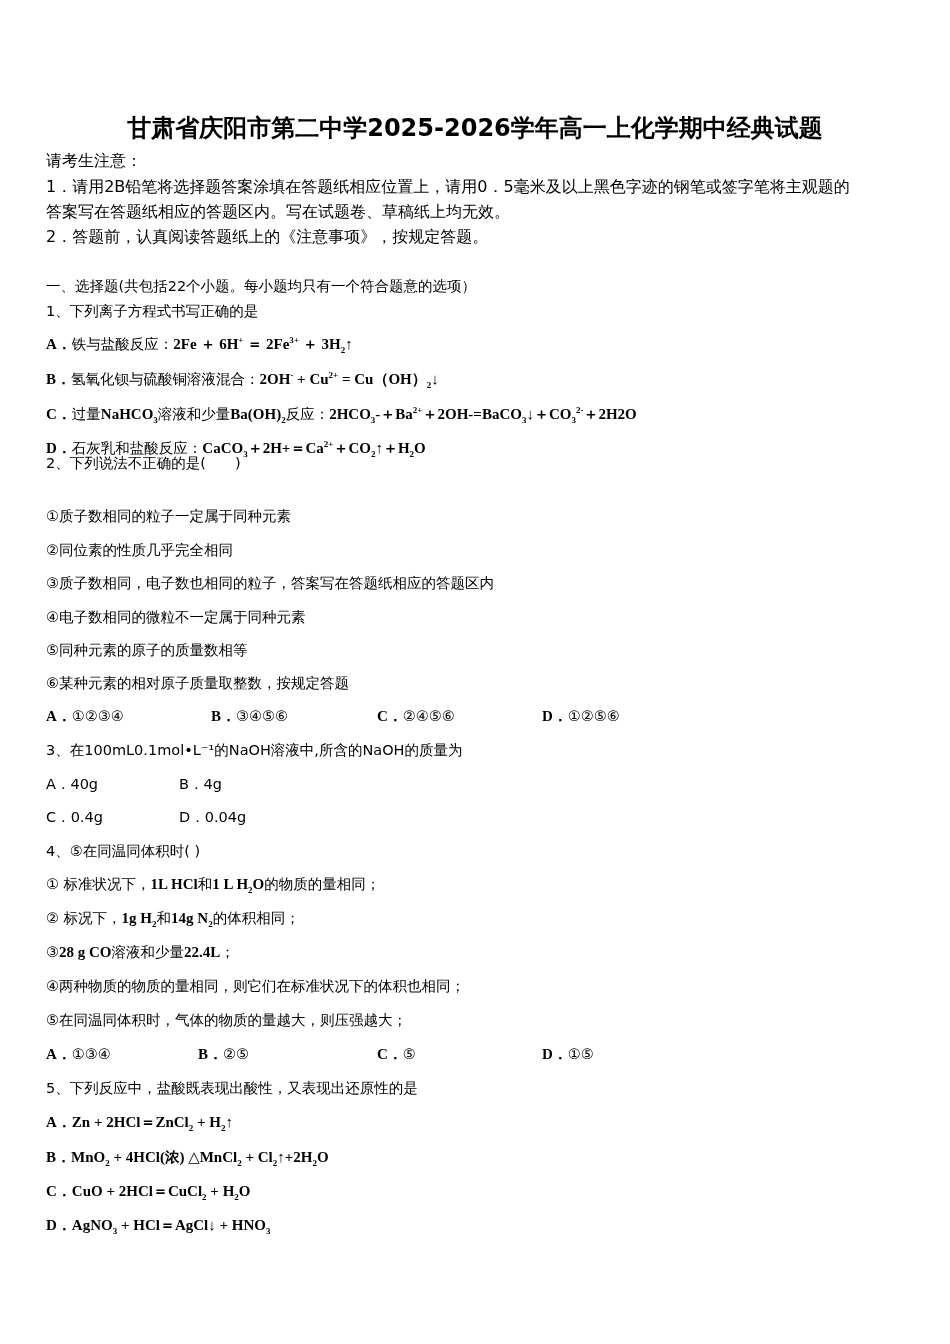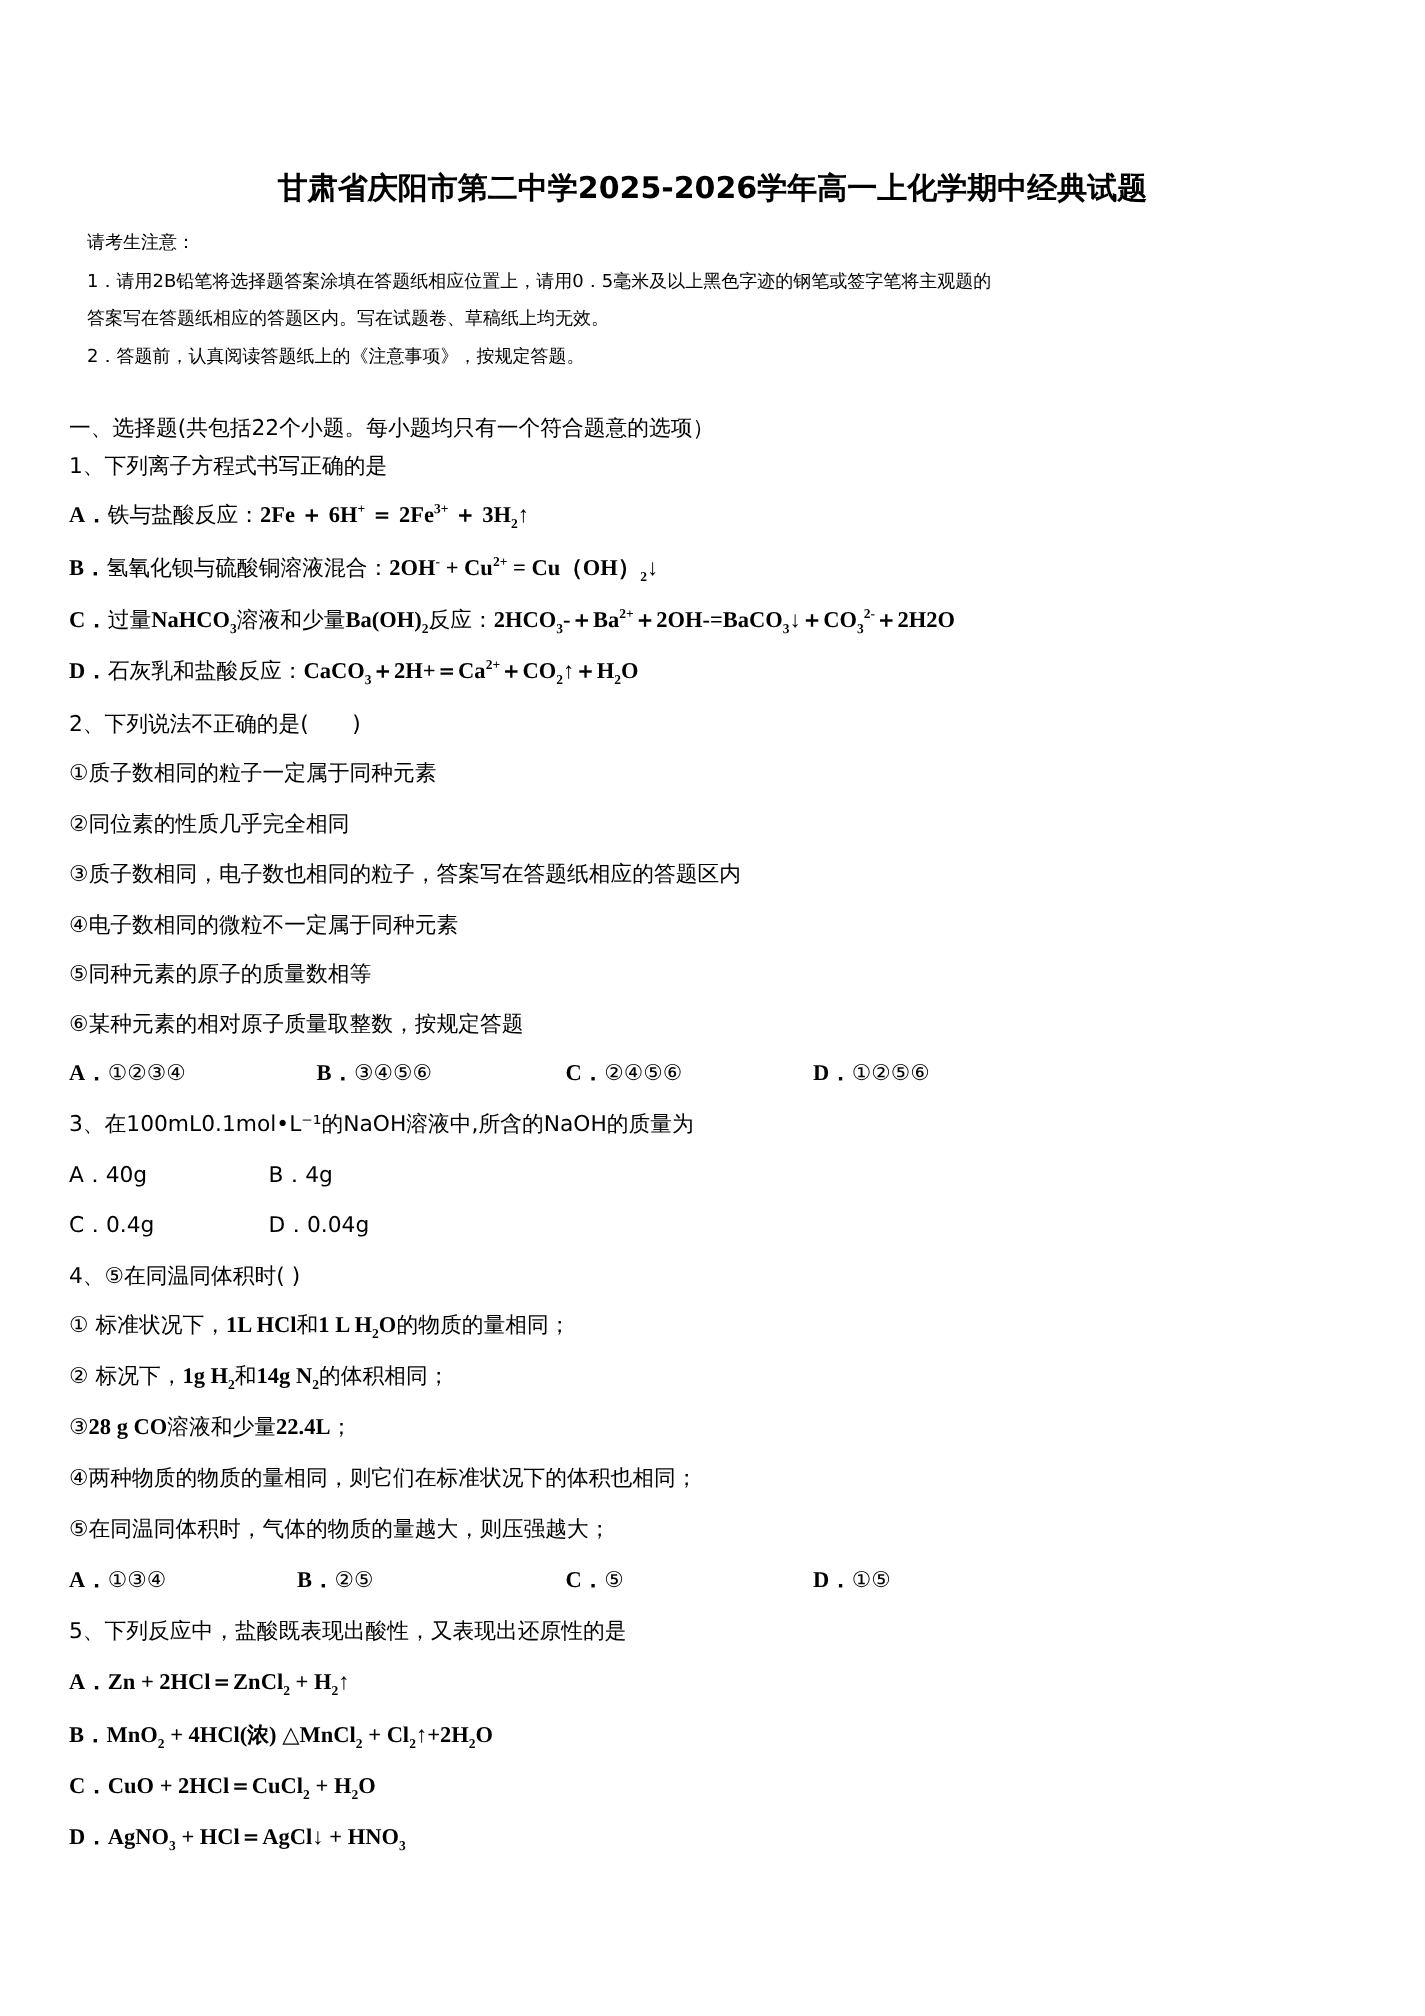--- a/index.html
+++ b/index.html
@@ -3,27 +3,27 @@
 <meta charset="utf-8">
 <style>
   html, body { margin: 0; padding: 0; background: #ffffff; }
   body {
     width: 950px; height: 1344px; position: relative; overflow: hidden;
     color: #000; font-family: "Liberation Serif", "DejaVu Serif", serif;
   }
   .title {
     position: absolute; left: 0; top: 112px; width: 950px; text-align: center;
     font-family: "DejaVu Sans", "Liberation Sans", sans-serif;
-    font-weight: bold; font-size: 20px; letter-spacing: 0px;
+    font-weight: bold; font-size: 24px; letter-spacing: 0px;
   }
   .line {
     position: absolute; left: 46px; white-space: nowrap;
     font-size: 15px; line-height: 20px;
   }
-  .notice { font-family: "DejaVu Sans", sans-serif; font-size: 12px; margin-left: 12px; }
+  .notice { font-family: "DejaVu Sans", sans-serif; font-size: 16px; }
   .q { font-family: "DejaVu Sans", sans-serif; font-size: 14.5px; }
   .opt { font-size: 15px; }
   .b { font-weight: bold; }
   .optrow { position: absolute; left: 46px; width: 860px; font-size: 15px; line-height: 20px; }
   .optrow span.cell { position: absolute; white-space: nowrap; }
   sub, sup { font-size: 9px; line-height: 0; }
   .label { font-weight: bold; font-family: "Liberation Serif", serif; }
   .cjk { font-family: "DejaVu Sans", sans-serif; font-size: 14.5px; }
 </style>
 </head>
@@ -49,21 +49,21 @@
   <div class="line opt" style="top:369px">
     <span class="label">B．</span><span class="cjk">氢氧化钡与硫酸铜溶液混合：</span><b>2OH<sup>-</sup> + Cu<sup>2+</sup> =  Cu（OH）<sub>2</sub>↓</b>
   </div>
   <div class="line opt" style="top:404px">
     <span class="label">C．</span><span class="cjk">过量</span><b>NaHCO<sub>3</sub></b><span class="cjk">溶液和少量</span><b>Ba(OH)<sub>2</sub></b><span class="cjk">反应：</span><b>2HCO<sub>3</sub>-＋Ba<sup>2+</sup>＋2OH-=BaCO<sub>3</sub>↓＋CO<sub>3</sub><sup>2-</sup>＋2H2O</b>
   </div>
   <div class="line opt" style="top:438px">
     <span class="label">D．</span><span class="cjk">石灰乳和盐酸反应：</span><b>CaCO<sub>3</sub>＋2H+＝Ca<sup>2+</sup>＋CO<sub>2</sub>↑＋H<sub>2</sub>O</b>
   </div>
 
-  <div class="line q" style="top:473px">
+  <div class="line q" style="top:453px">
     <span>2、</span><span>下列说法不正确的是(　　)</span>
   </div>
   <div class="line q" style="top:506px">①质子数相同的粒子一定属于同种元素</div>
   <div class="line q" style="top:540px">②同位素的性质几乎完全相同</div>
   <div class="line q" style="top:573px">③质子数相同，电子数也相同的粒子，答案写在答题纸相应的答题区内</div>
   <div class="line q" style="top:607px">④电子数相同的微粒不一定属于同种元素</div>
   <div class="line q" style="top:640px">⑤同种元素的原子的质量数相等</div>
   <div class="line q" style="top:673px">⑥某种元素的相对原子质量取整数，按规定答题</div>
   <div class="optrow" style="top:706px">
     <span class="cell" style="left:0"><span class="label">A．</span><span class="cjk">①②③④</span></span>

